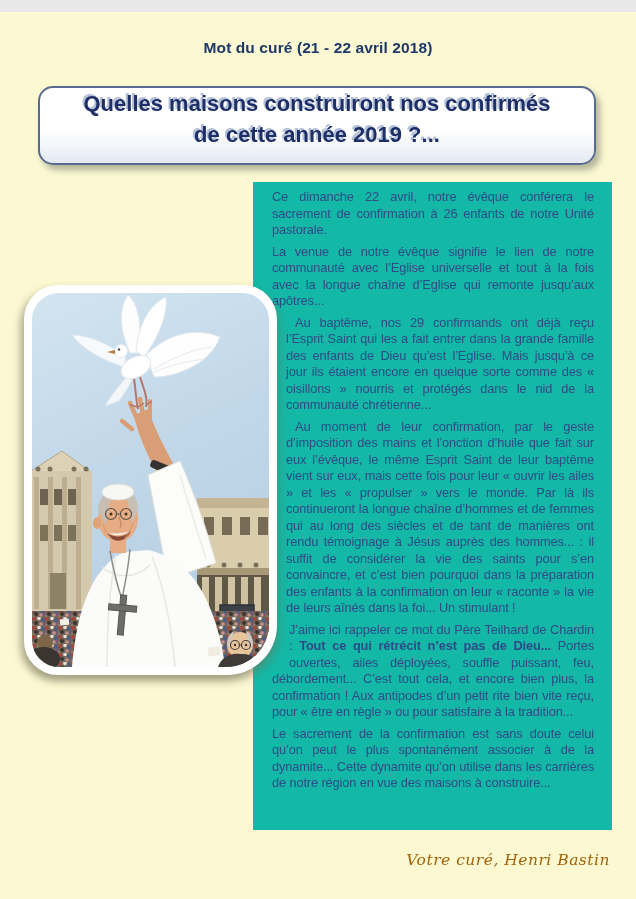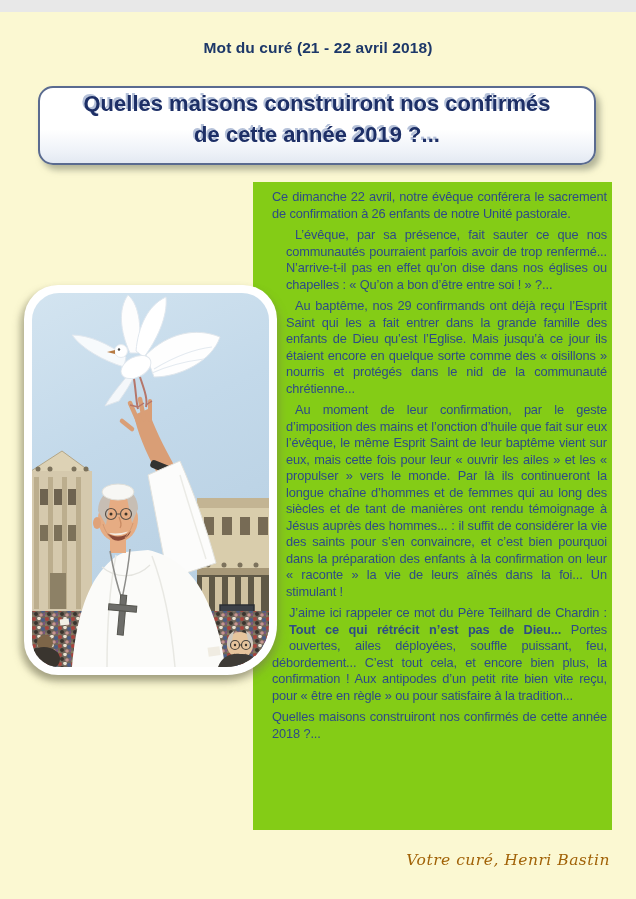--- a/index.html
+++ b/index.html
@@ -19,21 +19,21 @@
     box-shadow:4px 5px 6px rgba(120,125,105,0.55);
     text-align:center;
   }
   .banner-line{
     font-weight:bold;font-size:22px;line-height:31px;color:#1d2f66;
     text-shadow:-2px -2px 0 #b5c1d9;
     font-family:"Liberation Sans",sans-serif;
   }
   .content{
     position:absolute;left:253px;top:170px;width:359px;min-height:648px;box-sizing:border-box;
-    background:#84cc16;padding:7px 5px 8px 19px;
+    background:#14b8a6;padding:7px 18px 8px 19px;
   }
   .para{
     margin:0 0 5px 0;font-size:12.8px;line-height:16.5px;letter-spacing:-0.12px;
     color:#2e4b87;text-align:justify;hyphens:auto;
   }
   .para.indent{margin-left:14px;text-indent:9px;}
   .para.quote .corner-spacer{float:left;width:17px;height:34px;}
   .para .emph{font-weight:bold;}
   .photo-frame{
     position:absolute;left:24px;top:273px;width:253px;height:390px;box-sizing:border-box;
@@ -54,25 +54,25 @@
 
   <div class="doc-title">Mot du curé (21 - 22 avril 2018)</div>
 
   <div class="banner">
     <div class="banner-line">Quelles maisons construiront nos confirmés</div>
     <div class="banner-line">de cette année 2019 ?...</div>
   </div>
 
   <div class="content">
     <p class="para">Ce dimanche 22 avril, notre évêque conférera le sacrement de confirmation à 26 enfants de notre Unité pastorale.</p>
-    <p class="para indent">L’évêque, par sa présence, fait sauter ce que nos communautés pourraient parfois avoir de trop renfermé... N’arrive-t-il pas en effet qu’on dise dans nos églises ou chapelles : « Qu’on a bon d’être entre soi ! » ?...</p>
+    <p class="para">La venue de notre évêque signifie le lien de notre communauté avec l’Eglise universelle et tout à la fois avec la longue chaîne d’Eglise qui remonte jusqu’aux apôtres...</p>
     <p class="para indent">Au baptême, nos 29 confirmands ont déjà reçu l’Esprit Saint qui les a fait entrer dans la grande famille des enfants de Dieu qu’est l’Eglise. Mais jusqu’à ce jour ils étaient encore en quelque sorte comme des « oisillons » nourris et protégés dans le nid de la communauté chrétienne...</p>
     <p class="para indent">Au moment de leur confirmation, par le geste d’imposition des mains et l’onction d’huile que fait sur eux l’évêque, le même Esprit Saint de leur baptême vient sur eux, mais cette fois pour leur « ouvrir les ailes » et les « propulser » vers le monde. Par là ils continueront la longue chaîne d’hommes et de femmes qui au long des siècles et de tant de manières ont rendu témoignage à Jésus auprès des hommes... : il suffit de considérer la vie des saints pour s’en convaincre, et c’est bien pourquoi dans la préparation des enfants à la confirmation on leur « raconte » la vie de leurs aînés dans la foi... Un stimulant !</p>
     <p class="para quote"><span class="corner-spacer"></span><span>J’aime ici rappeler ce mot du Père Teilhard de Chardin : </span><span class="emph">Tout ce qui rétrécit n’est pas de Dieu...</span><span> Portes ouvertes, ailes déployées, souffle puissant, feu, débordement... C’est tout cela, et encore bien plus, la confirmation ! Aux antipodes d’un petit rite bien vite reçu, pour « être en règle » ou pour satisfaire à la tradition...</span></p>
-    <p class="para">Quelles maisons construiront nos confirmés de cette année 2018 ?...</p>
+    <p class="para">Le sacrement de la confirmation est sans doute celui qu’on peut le plus spontanément associer à de la dynamite... Cette dynamite qu’on utilise dans les carrières de notre région en vue des maisons à construire...</p>
   </div>
 
   <div class="photo-frame">
     <svg viewBox="0 0 237 374" preserveAspectRatio="none">
       <defs>
         <linearGradient id="sky" x1="0" y1="0" x2="0.3" y2="1">
           <stop offset="0" stop-color="#d3e4f0"></stop>
           <stop offset="0.45" stop-color="#c3d9ea"></stop>
           <stop offset="1" stop-color="#b7cfe2"></stop>
         </linearGradient>

